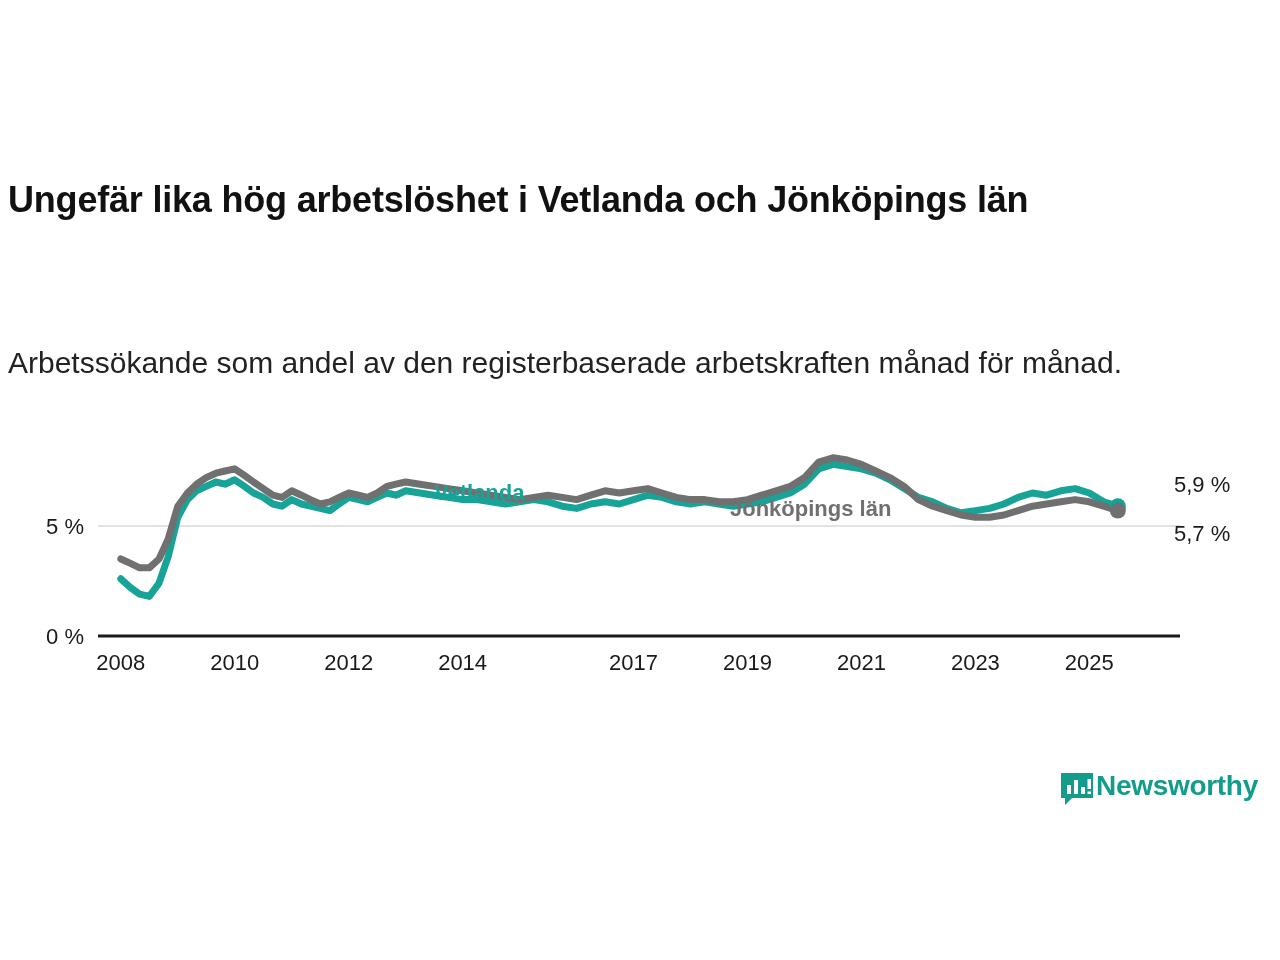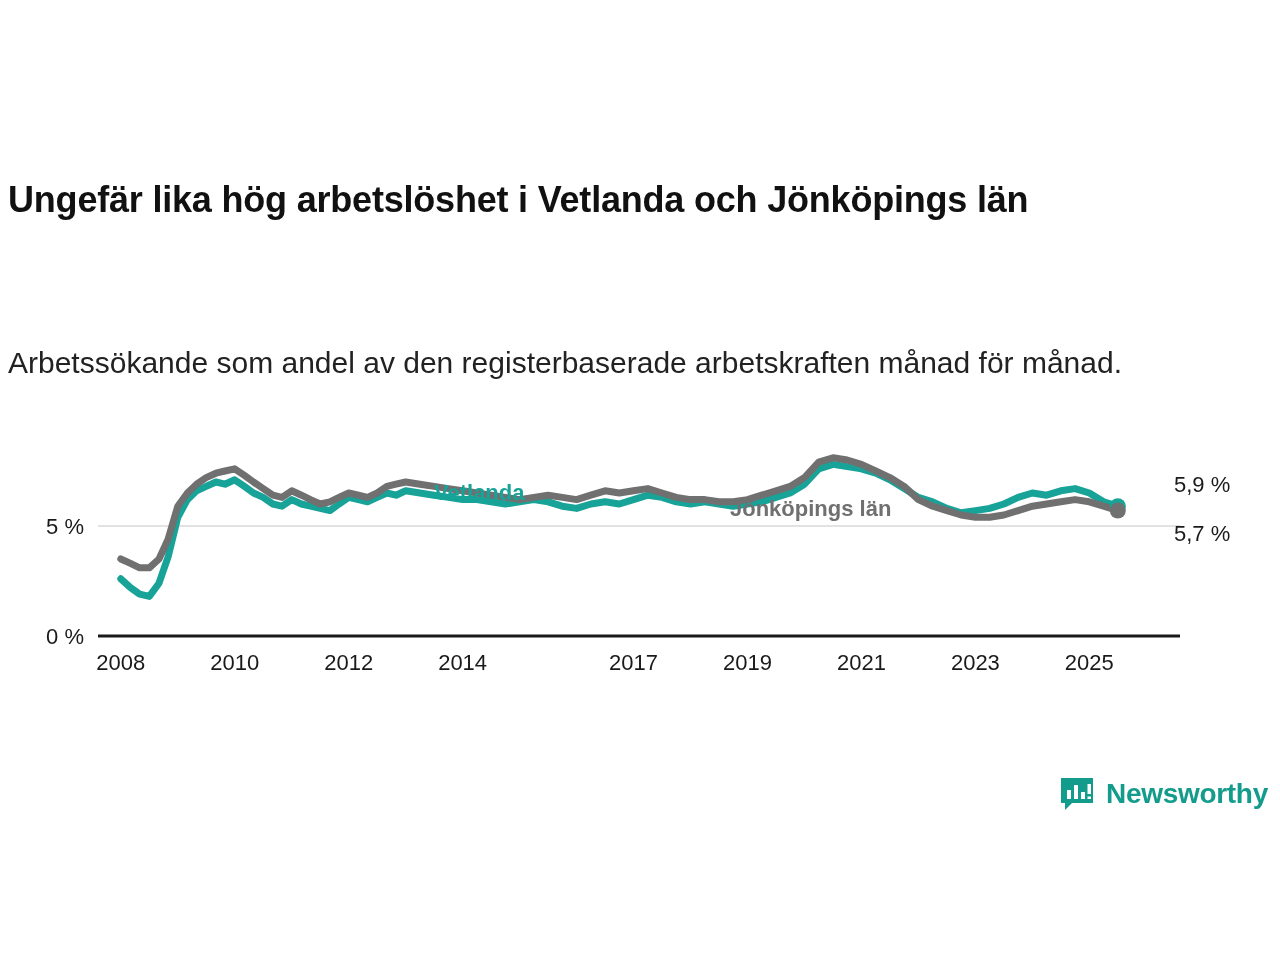--- a/index.html
+++ b/index.html
@@ -66,22 +66,21 @@
     font-family: "Liberation Sans", sans-serif;
     font-size: 22px;
     fill: #1a1a1a;
   }
   #footer-logo {
     position: absolute;
     left: 1058px;
     top: 770px;
     height: 48px;
     display: flex;
-    align-items: center;
-    gap: 10px;
+    align-items: flex-start;
   }
   #footer-logo .mark {
     width: 38px;
     height: 38px;
     position: relative;
   }
   #footer-logo .wordmark {
     font-size: 28px;
     font-weight: bold;
     color: #139c8b;

